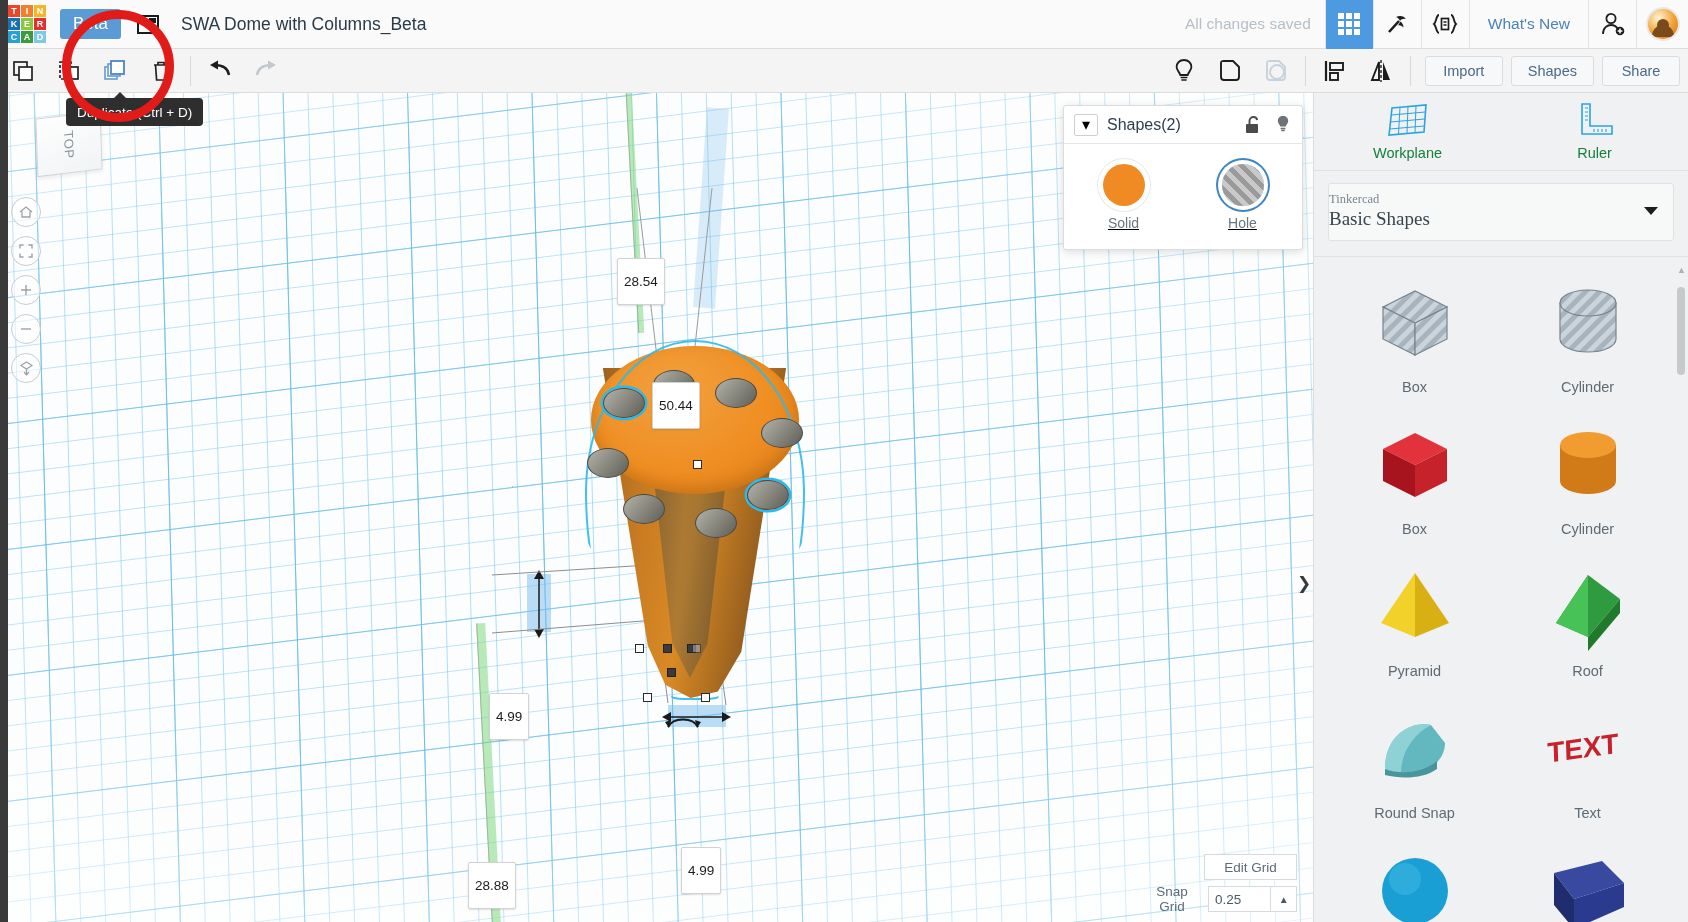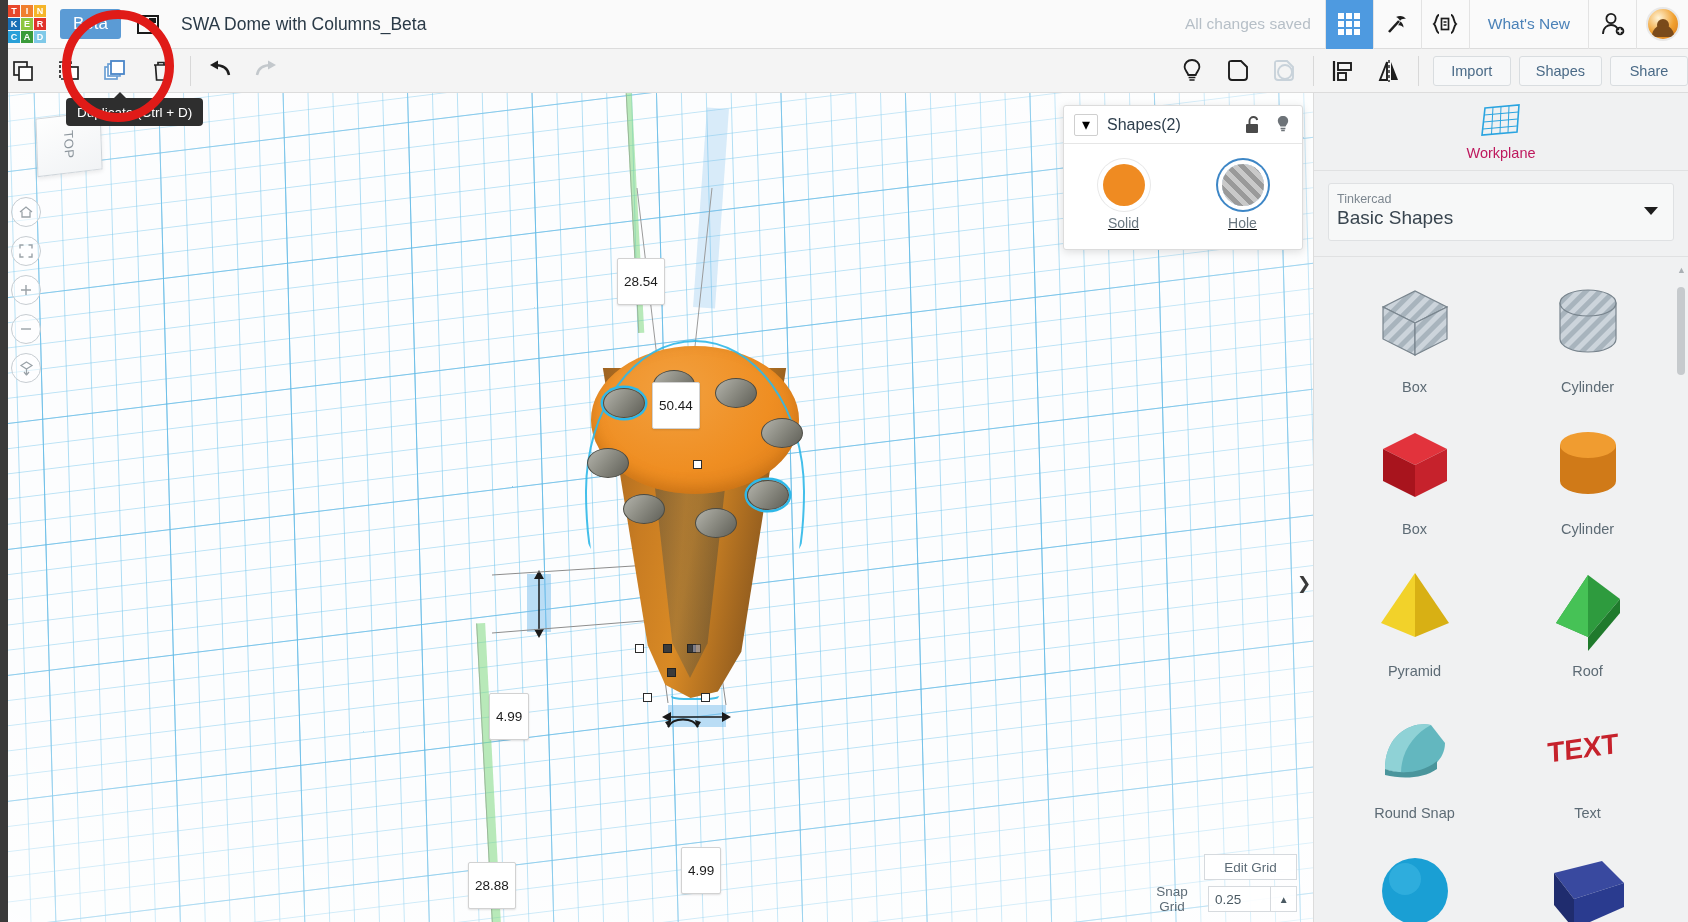--- a/index.html
+++ b/index.html
@@ -80,21 +80,21 @@
     position: absolute; top: 49px; left: 0; width: 1688px; height: 44px;
     background: #f4f4f4; border-bottom: 1px solid #dcdcdc;
     display: flex; align-items: center;
   }
   .tb-group { display: flex; align-items: center; height: 100%; }
   .tb-btn {
     width: 46px; height: 44px; display: flex; align-items: center; justify-content: center;
     cursor: pointer;
   }
   .tb-divider { width: 1px; height: 30px; background: #d8d8d8; margin: 0 6px; }
-  .tb-right { margin-left: auto; display: flex; align-items: center; height: 100%; }
+  .tb-right { margin-left: auto; display: flex; align-items: center; height: 100%; padding-right: 8px; }
   .tb-text-btn {
     min-width: 78px; height: 30px; margin-left: 8px;
     display: flex; align-items: center; justify-content: center;
     border: 1px solid #d9dde0; border-radius: 3px; background: #f7f8f9;
     color: #4a6a87; font-size: 14.5px; cursor: pointer; padding: 0 16px;
   }
 
   
   .canvas {
     position: absolute; top: 93px; left: 0; width: 1313px; height: 829px;
@@ -245,25 +245,25 @@
   
   .sidebar {
     position: absolute; top: 93px; right: 0; width: 375px; height: 829px;
     background: #f0f1f2; border-left: 1px solid #dcdcdc;
   }
   .sb-tools { display:flex; height: 78px; border-bottom:1px solid #e0e1e2; }
   .sb-tool {
     flex:1; display:flex; flex-direction:column; align-items:center; justify-content:center;
     cursor:pointer; gap:7px;
   }
-  .sb-tool-lbl { font-size:14.5px; color:#be185d; }
+  .sb-tool-lbl { font-size:14.5px; color:#15803d; }
   .sb-select-wrap { padding: 12px 14px 10px 14px; }
   .sb-select {
     height: 58px; background:#f7f8f8; border:1px solid #dfe1e3; border-radius:3px;
-    padding: 8px 8px; position:relative; cursor:pointer;
+    padding: 8px 0; position:relative; cursor:pointer;font-family:Liberation Serif, serif;
   }
   .sb-sel-sup { font-size:12.5px; color:#7d8790; }
   .sb-sel-main { font-size:19px; color:#39454f; margin-top:1px; }
   .sb-sel-caret { position:absolute; right:14px; top:22px; }
   .sb-grid-wrap {
     position:absolute; top: 163px; left:0; right:0; bottom:0;
     border-top:1px solid #e0e1e2; overflow:hidden;
   }
   .sb-grid {
     display:grid; grid-template-columns: 1fr 1fr; padding: 14px 14px 0 14px;
@@ -611,20 +611,28 @@
   <div class="sidebar">
     <div class="sb-tools">
       <div class="sb-tool">
         <svg width="44" height="36" viewBox="0 0 44 36">
           <path d="M6 6 L40 3 L38 30 L3 33 Z" stroke="#2aa4e0" stroke-width="1.6" fill="none"></path>
           <path d="M14 5 L12.5 32 M22 4.4 L21 31.2 M30 3.7 L29 30.5" stroke="#2aa4e0" stroke-width="1"></path>
           <path d="M5.3 13 L39.3 10 M4.6 20 L38.6 17 M3.9 27 L37.9 24" stroke="#2aa4e0" stroke-width="1"></path>
         </svg>
         <div class="sb-tool-lbl">Workplane</div>
       </div>
+      <div class="sb-tool">
+        <svg width="42" height="36" viewBox="0 0 42 36">
+          <path d="M8 2 H16 V24 H38 V32 H8 Z" stroke="#2aa4e0" stroke-width="1.6" fill="none"></path>
+          <path d="M11 6 h3 M11 10 h3 M11 14 h3 M11 18 h3" stroke="#2aa4e0" stroke-width="1.1"></path>
+          <path d="M20 27 v3 M24 27 v3 M28 27 v3 M32 27 v3" stroke="#2aa4e0" stroke-width="1.1"></path>
+        </svg>
+        <div class="sb-tool-lbl">Ruler</div>
+      </div>
     </div>
 
     <div class="sb-select-wrap">
       <div class="sb-select">
         <div class="sb-sel-sup">Tinkercad</div>
         <div class="sb-sel-main">Basic Shapes</div>
         <svg class="sb-sel-caret" width="16" height="10" viewBox="0 0 16 10">
           <path d="M1 1 L8 9 L15 1 Z" fill="#1d1d1d"></path>
         </svg>
       </div>

